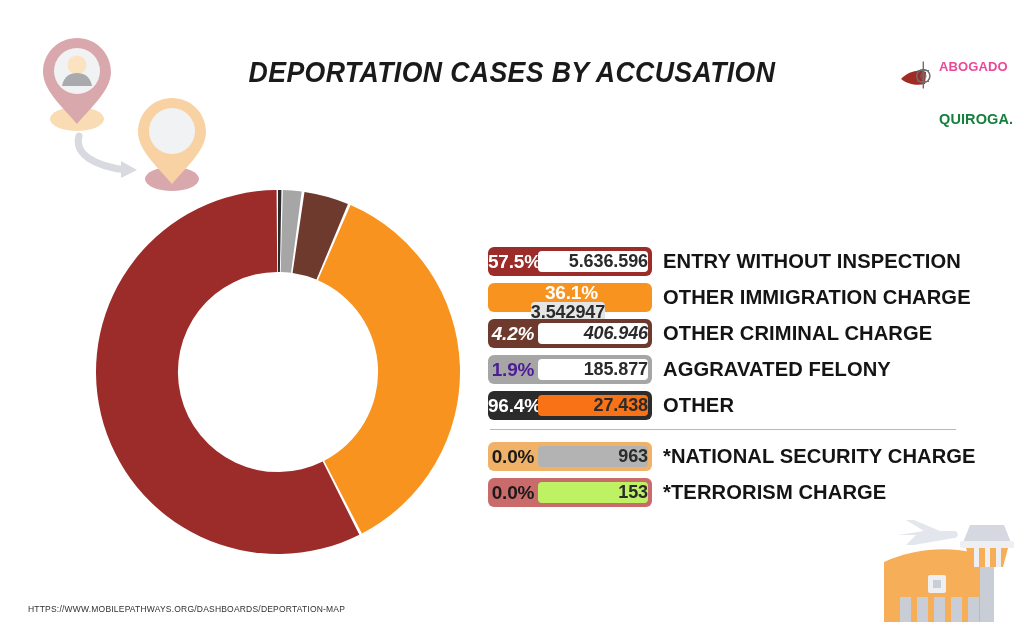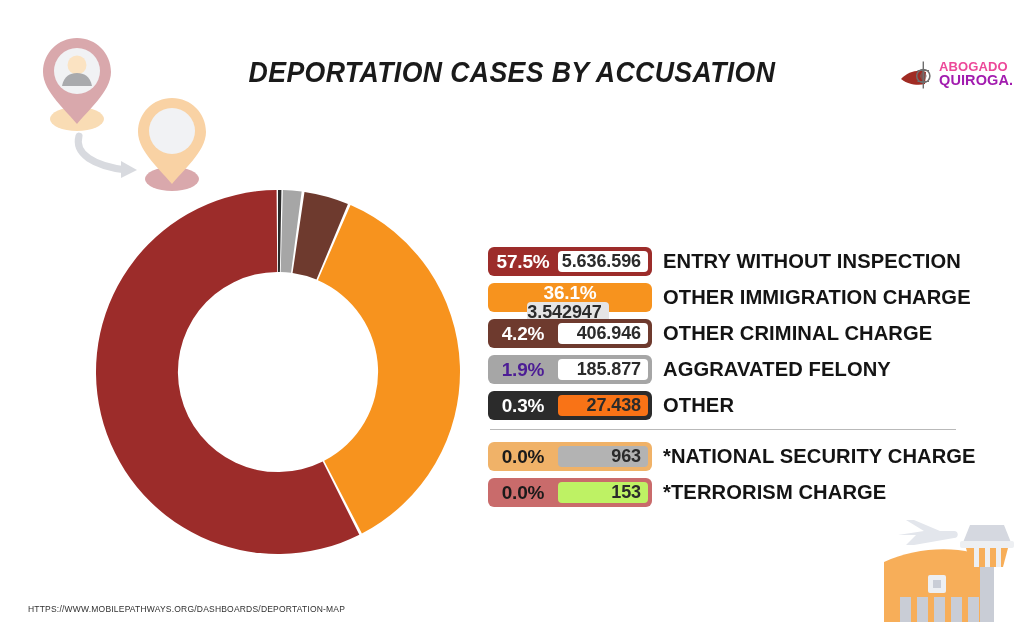--- a/index.html
+++ b/index.html
@@ -59,22 +59,23 @@
     font-family: "Liberation Sans Narrow", "Liberation Sans", sans-serif;
     font-size: 13px;
     font-weight: bold;
     color: #ec4899;
     letter-spacing: 0.1px;
   }
   .logo-line2 {
     font-family: "Liberation Sans Narrow", "Liberation Sans", sans-serif;
     font-size: 14.5px;
     font-weight: bold;
-    color: #a21caf;
+    color: #15803d;
     letter-spacing: 0.1px;
+    margin-top: 39px;
   }
 
   
   #donut-wrap {
     position: absolute;
     left: 92px;
     top: 186px;
     width: 372px;
     height: 372px;
   }
@@ -114,38 +115,38 @@
     position: relative;
     display: flex;
     align-items: center;
     width: 164px;
     height: 29px;
     border-radius: 6px;
     box-sizing: border-box;
     flex: none;
   }
   .pill-pct {
-    width: 70px;
+    width: 50px;
     text-align: center;
     font-family: "Liberation Sans Narrow", "Liberation Sans", sans-serif;
     font-size: 19px;
     font-weight: bold;
     letter-spacing: -0.2px;
     line-height: 1;
   }
   .pill-val {
     position: relative;
     flex: 1;
     height: 21px;
     margin-right: 4px;
     border-radius: 4px;
     display: flex;
     align-items: center;
     justify-content: flex-end;
-    padding-right: 7px;
+    padding-right: 0;
     box-sizing: border-box;
     font-family: "Liberation Sans Narrow", "Liberation Sans", sans-serif;
     font-size: 18px;
     font-weight: bold;
     color: #2b2b2b;
     letter-spacing: -0.1px;
   }
   .legend-label {
     margin-left: 11px;
     font-family: "Liberation Sans Narrow", "Liberation Sans", sans-serif;
@@ -230,36 +231,36 @@
           <div class="legend-label">ENTRY WITHOUT INSPECTION</div>
         </div>
         <div class="legend-row">
           <div class="pill" style="background: rgb(247, 147, 30); flex-direction: column;">
             <div class="pill-pct" style="color: rgb(255, 255, 255);">36.1%</div>
             <div class="pill-val" style="background: #e5e5e5;">3.542947</div>
           </div>
           <div class="legend-label">OTHER IMMIGRATION CHARGE</div>
         </div>
         <div class="legend-row">
-          <div class="pill" style="background: rgb(110, 58, 46);">
+          <div class="pill" style="background: rgb(110, 58, 46); font-style: italic;">
             <div class="pill-pct" style="color: rgb(255, 255, 255);">4.2%</div>
             <div class="pill-val" style="background: rgb(255, 255, 255);">406.946</div>
           </div>
           <div class="legend-label">OTHER CRIMINAL CHARGE</div>
         </div>
         <div class="legend-row">
           <div class="pill" style="background: rgb(166, 166, 166);">
             <div class="pill-pct" style="color: #4c1d95;">1.9%</div>
             <div class="pill-val" style="background: rgb(255, 255, 255);">185.877</div>
           </div>
           <div class="legend-label">AGGRAVATED FELONY</div>
         </div>
         <div class="legend-row">
           <div class="pill" style="background: rgb(43, 43, 43);">
-            <div class="pill-pct" style="color: rgb(255, 255, 255);">0.3%</div>
+            <div class="pill-pct" style="color: rgb(255, 255, 255);">96.4%</div>
             <div class="pill-val" style="background: #f97316;">27.438</div>
           </div>
           <div class="legend-label">OTHER</div>
         </div>
       </div>
     <div id="legend-divider"></div>
     <div id="legend-footnote-rows">
         <div class="legend-row">
           <div class="pill" style="background: rgb(240, 178, 104);">
             <div class="pill-pct" style="color: rgb(26, 26, 26);">0.0%</div>

